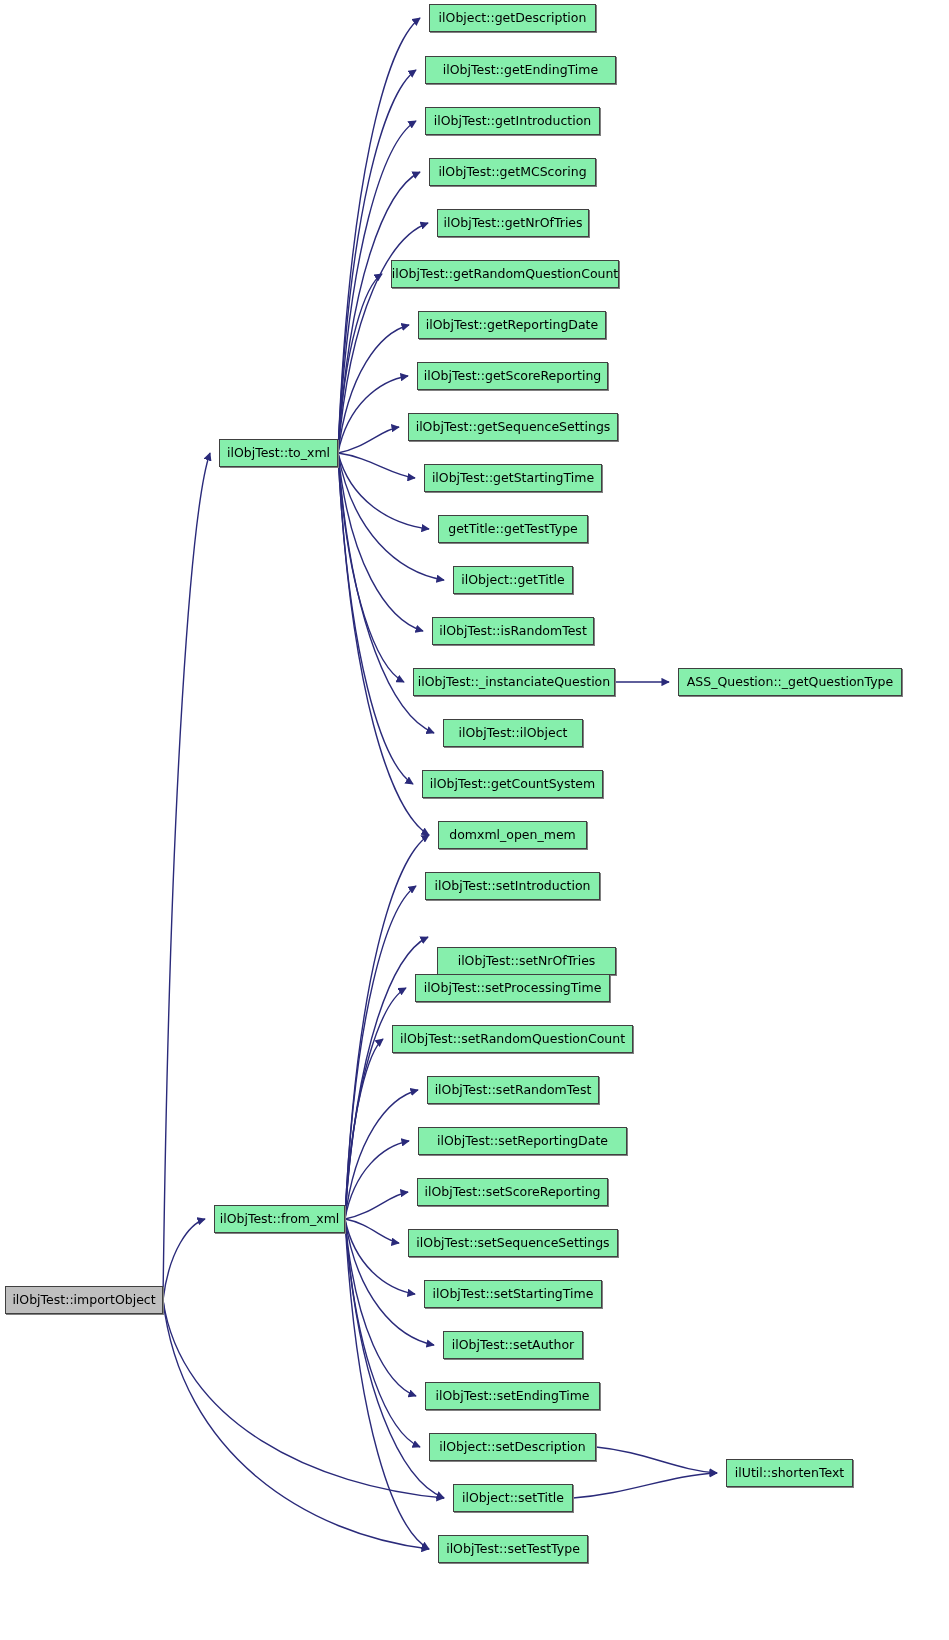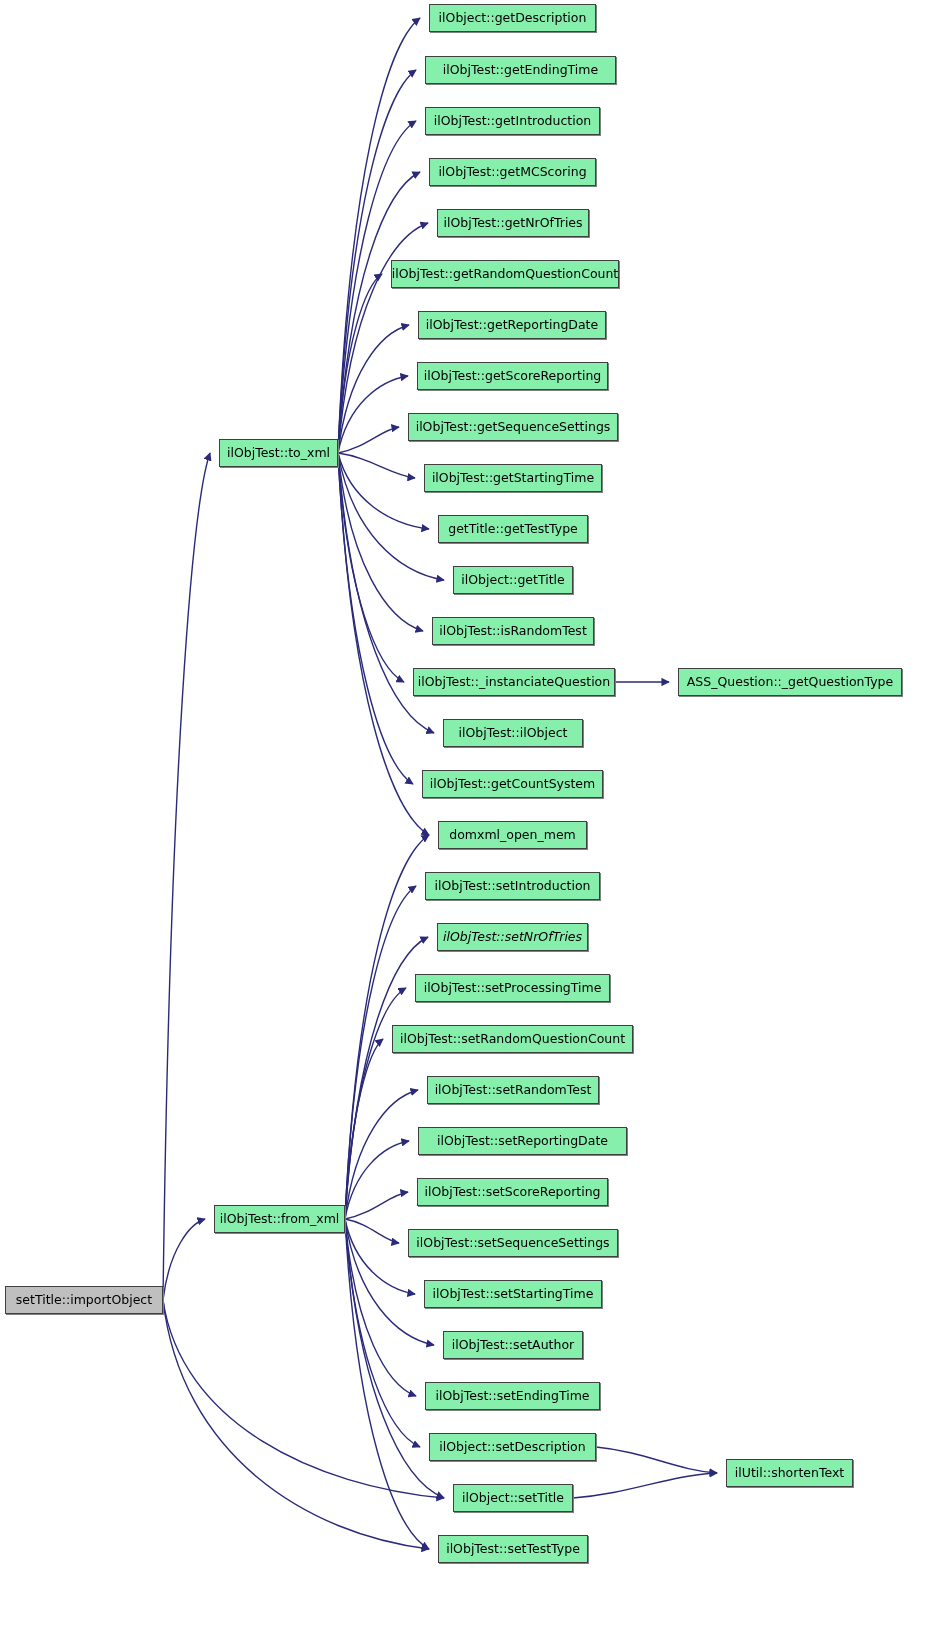--- a/index.html
+++ b/index.html
@@ -93,21 +93,21 @@
         <path d="M 345 1219 C 354.6 1328.74, 386.6 1385.38, 416 1396" marker-end="url(#arrow)"></path>
         <path d="M 345 1219 C 355.08 1360.36, 388.68 1433.32, 420 1447" marker-end="url(#arrow)"></path>
         <path d="M 345 1219 C 357.96 1391.98, 401.16 1481.26, 444 1498" marker-end="url(#arrow)"></path>
         <path d="M 345 1219 C 356.16 1423.6, 393.36 1529.2, 429 1549" marker-end="url(#arrow)"></path>
         <path d="M 596 1447 C 645.4 1451.68, 676.6 1470.4, 717 1473" marker-end="url(#arrow)"></path>
         <path d="M 573 1498 C 631.14 1493.5, 667.86 1475.5, 717 1473" marker-end="url(#arrow)"></path>
       </g>
   </svg>
   <div id="node-layer">
       <div class="node root" style="left: 5px; top: 1286px; width: 158px;">
-        <span>setTitle::importObject</span>
+        <span>ilObjTest::importObject</span>
       </div>
       <div class="node" style="left: 219px; top: 439px; width: 119px;">
         <span>ilObjTest::to_xml</span>
       </div>
       <div class="node" style="left: 214px; top: 1205px; width: 131px;">
         <span>ilObjTest::from_xml</span>
       </div>
       <div class="node" style="left: 429px; top: 4px; width: 167px;">
         <span>ilObject::getDescription</span>
       </div>
@@ -158,21 +158,21 @@
       </div>
       <div class="node" style="left: 438px; top: 821px; width: 149px;">
         <span>domxml_open_mem</span>
       </div>
       <div class="node" style="left: 678px; top: 668px; width: 224px;">
         <span>ASS_Question::_getQuestionType</span>
       </div>
       <div class="node" style="left: 425px; top: 872px; width: 175px;">
         <span>ilObjTest::setIntroduction</span>
       </div>
-      <div class="node" style="left: 437px; top: 923px; width: 151px; font-style: italic;">
+      <div class="node" style="left: 437px; top: 947px; width: 179px;">
         <span>ilObjTest::setNrOfTries</span>
       </div>
       <div class="node" style="left: 415px; top: 974px; width: 195px;">
         <span>ilObjTest::setProcessingTime</span>
       </div>
       <div class="node" style="left: 392px; top: 1025px; width: 241px;">
         <span>ilObjTest::setRandomQuestionCount</span>
       </div>
       <div class="node" style="left: 427px; top: 1076px; width: 172px;">
         <span>ilObjTest::setRandomTest</span>

